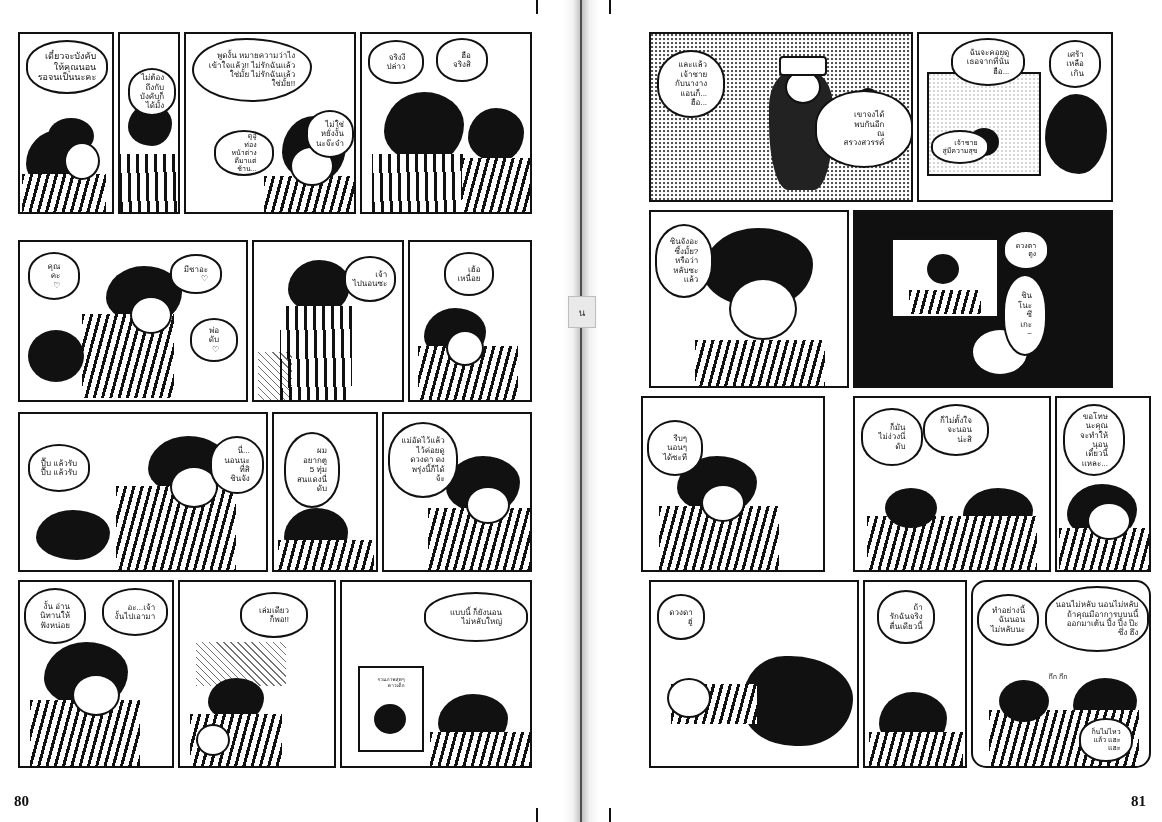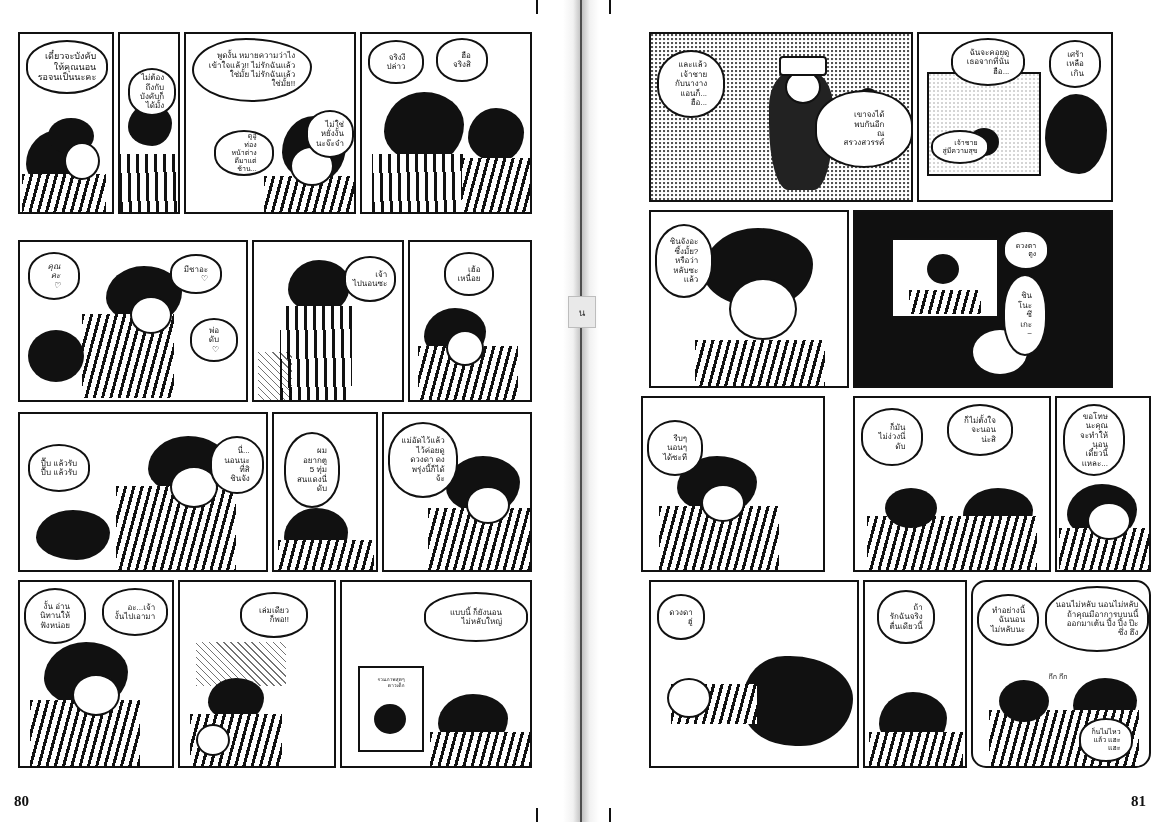--- a/index.html
+++ b/index.html
@@ -237,21 +237,21 @@
 ปล่าว</div>
       <div class="balloon small" style="left:74px; top:4px; width:52px; height:44px;">ฮือ
 จริงสิ</div>
     </div>
 
     <div class="panel" style="left:18px; top:240px; width:230px; height:162px;">
       <div class="ink" style="left:86px; top:24px; width:76px; height:58px;"></div>
       <div class="stripe" style="left:62px; top:72px; width:92px; height:84px;"></div>
       <div class="ink soft" style="left:8px; top:88px; width:56px; height:52px;"></div>
       <div class="outline" style="left:110px; top:54px; width:38px; height:34px;"></div>
-      <div class="balloon small" style="left:8px; top:10px; width:52px; height:48px;font-style:italic;">คุณ
+      <div class="balloon small" style="left:8px; top:10px; width:52px; height:48px;">คุณ
 คะ
 ♡</div>
       <div class="balloon small" style="left:150px; top:12px; width:52px; height:40px;">มีชาอะ
 ♡</div>
       <div class="balloon small" style="left:170px; top:76px; width:48px; height:44px;">พ่อ
 ดับ
 ♡</div>
     </div>
 
     <div class="panel" style="left:252px; top:240px; width:152px; height:162px;">
@@ -416,21 +416,21 @@
 ได้ซะที</div>
     </div>
 
     <div class="panel" style="left:272px; top:396px; width:198px; height:176px;">
       <div class="ink" style="left:108px; top:90px; width:70px; height:50px;"></div>
       <div class="stripe" style="left:12px; top:118px; width:170px; height:58px;"></div>
       <div class="ink soft" style="left:30px; top:90px; width:52px; height:40px;"></div>
       <div class="balloon small" style="left:6px; top:10px; width:62px; height:58px;">ก็มัน
 ไม่ง่วงนี่
 ดับ</div>
-      <div class="balloon small" style="left:92px; top:6px; width:66px; height:52px;">ก็ไม่ตั้งใจ
+      <div class="balloon small" style="left:68px; top:6px; width:66px; height:52px;">ก็ไม่ตั้งใจ
 จะนอน
 น่ะสิ</div>
     </div>
 
     <div class="panel" style="left:474px; top:396px; width:96px; height:176px;">
       <div class="ink" style="left:10px; top:86px; width:70px; height:56px;"></div>
       <div class="stripe" style="left:2px; top:130px; width:92px; height:46px;"></div>
       <div class="outline" style="left:30px; top:104px; width:40px; height:34px;"></div>
       <div class="balloon small" style="left:6px; top:6px; width:62px; height:72px;">ขอโทษ
 นะคุณ

